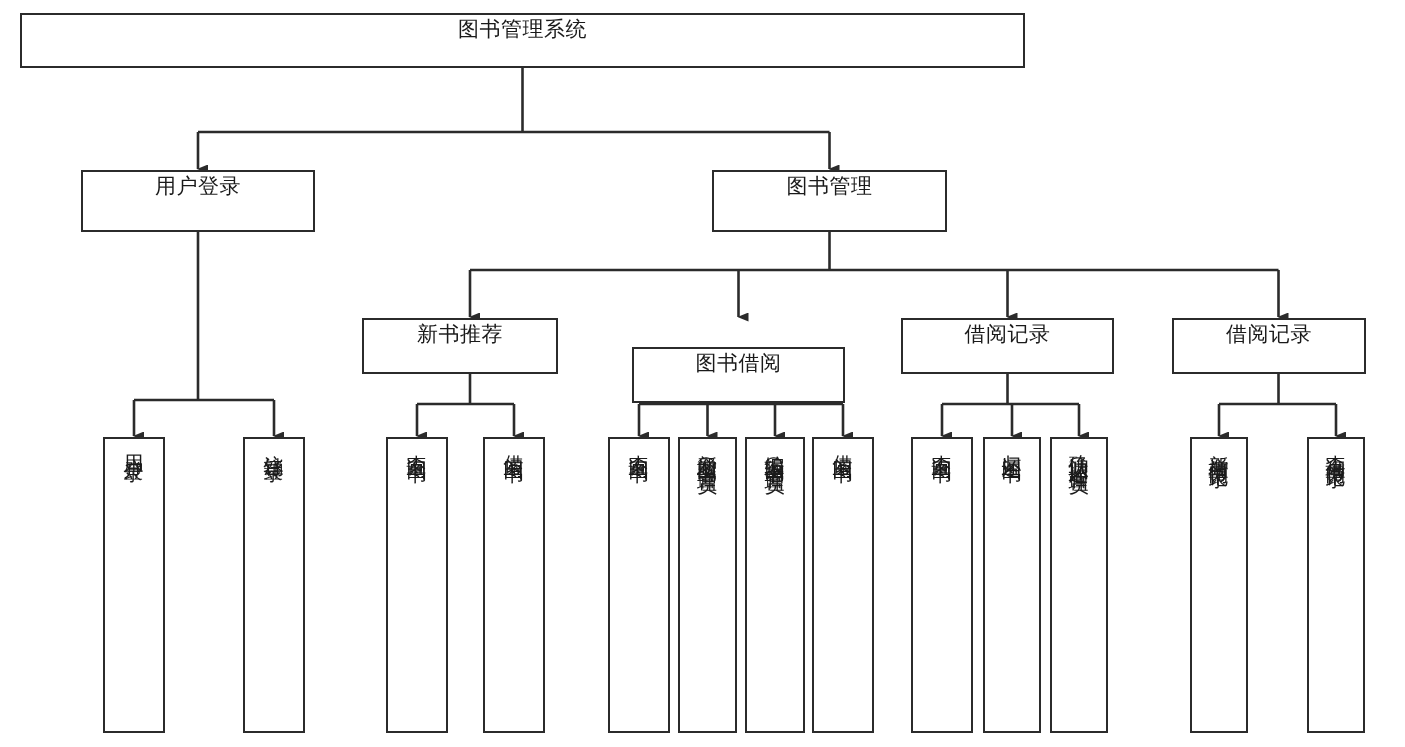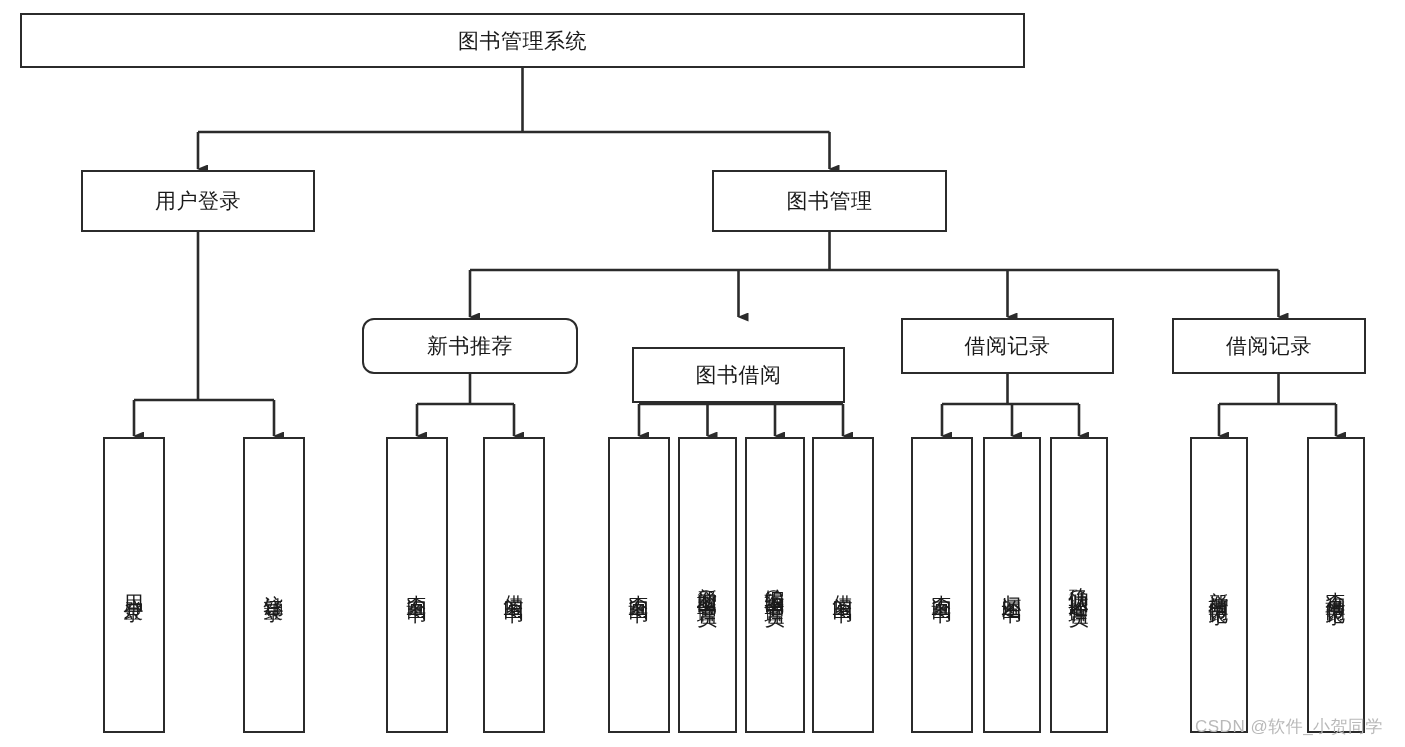--- a/index.html
+++ b/index.html
@@ -24,21 +24,20 @@
     width: 1405px;
     height: 747px;
     pointer-events: none;
   }
   .node {
     position: absolute;
     box-sizing: border-box;
     border: 2px solid #2b2b2b;
     background: #ffffff;
     display: flex;
-    align-items: center;
     justify-content: center;
     color: #1a1a1a;
   }
   .node.horizontal {
     font-size: 21px;
     letter-spacing: 0.5px;
   }
   .node.vertical {
     font-size: 20px;
   }
@@ -110,21 +109,21 @@
     <span>图书管理系统</span>
   </div>
 
   <div class="node horizontal" style="left: 81px; top: 170px; width: 234px; height: 62px;">
     <span>用户登录</span>
   </div>
   <div class="node horizontal" style="left: 712px; top: 170px; width: 235px; height: 62px;">
     <span>图书管理</span>
   </div>
 
-  <div class="node horizontal" style="left: 362px; top: 318px; width: 216px; height: 56px; border-radius: 12px;">
+  <div class="node horizontal" style="left: 362px; top: 318px; width: 196px; height: 56px;">
     <span>新书推荐</span>
   </div>
   <div class="node horizontal" style="left: 632px; top: 318px; width: 213px; height: 56px; margin-top: 29px;">
     <span>图书借阅</span>
   </div>
   <div class="node horizontal" style="left: 901px; top: 318px; width: 213px; height: 56px;">
     <span>借阅记录</span>
   </div>
   <div class="node horizontal" style="left: 1172px; top: 318px; width: 194px; height: 56px;">
     <span>借阅记录</span>
@@ -167,15 +166,14 @@
     <span class="vtext">确认归还（管理员）</span>
   </div>
 
   <div class="node vertical" style="left: 1190px; top: 437px; width: 58px; height: 296px;">
     <span class="vtext">新增借阅记录</span>
   </div>
   <div class="node vertical" style="left: 1307px; top: 437px; width: 58px; height: 296px;">
     <span class="vtext">查询借阅记录</span>
   </div>
 
-  <div class="watermark" style="left:1195px; top:715px;">CSDN @软件_小贺同学</div>
 
 </div>
 
 </body></html>

